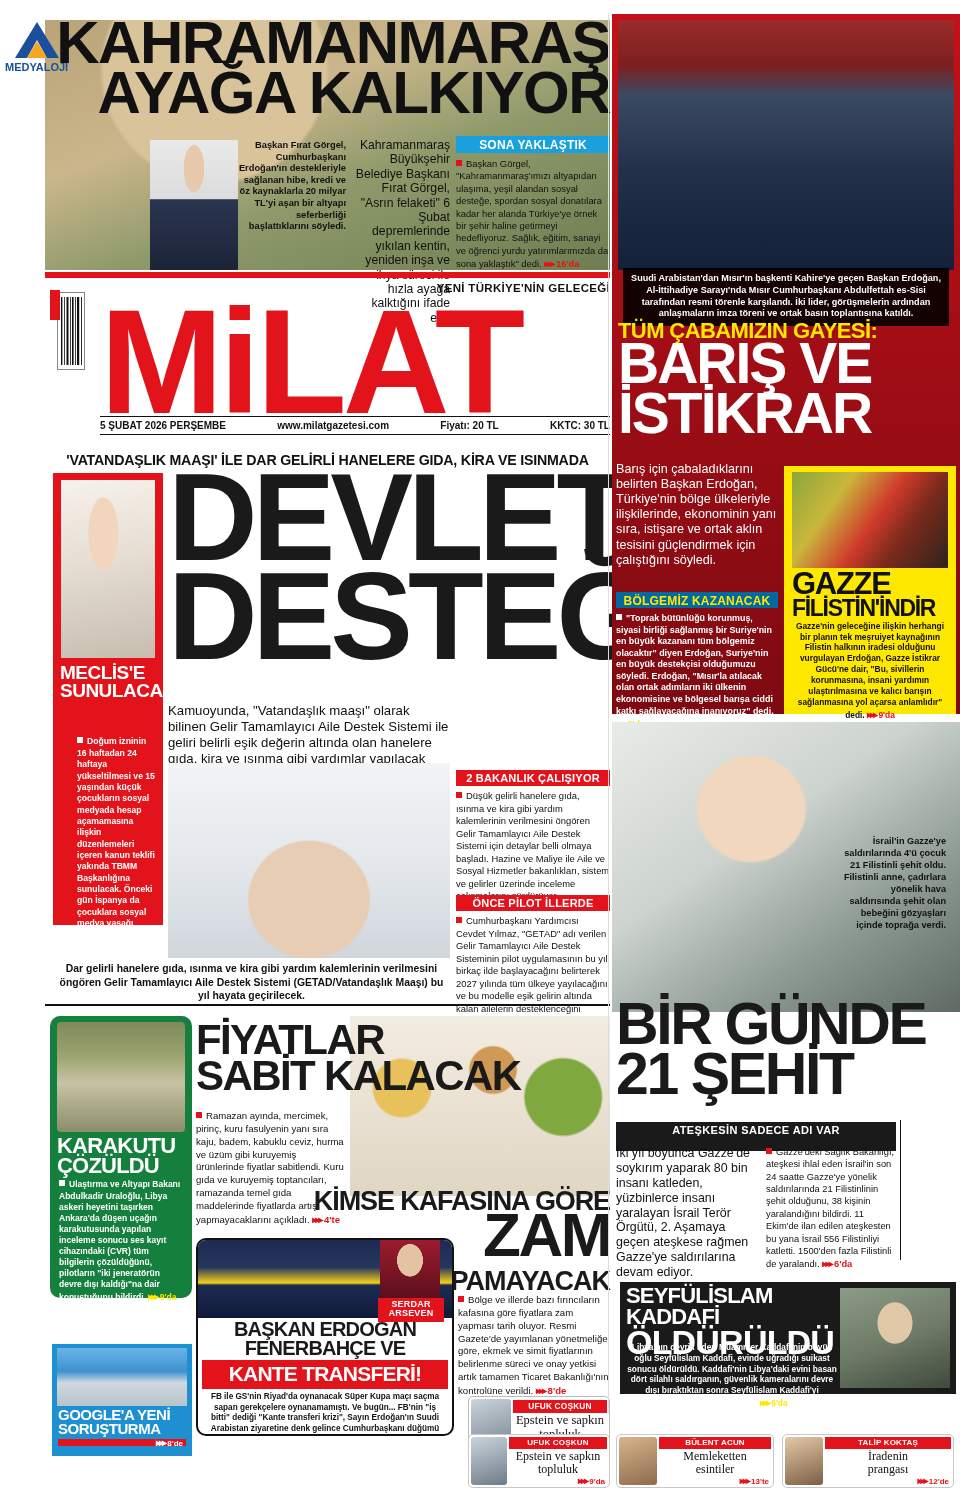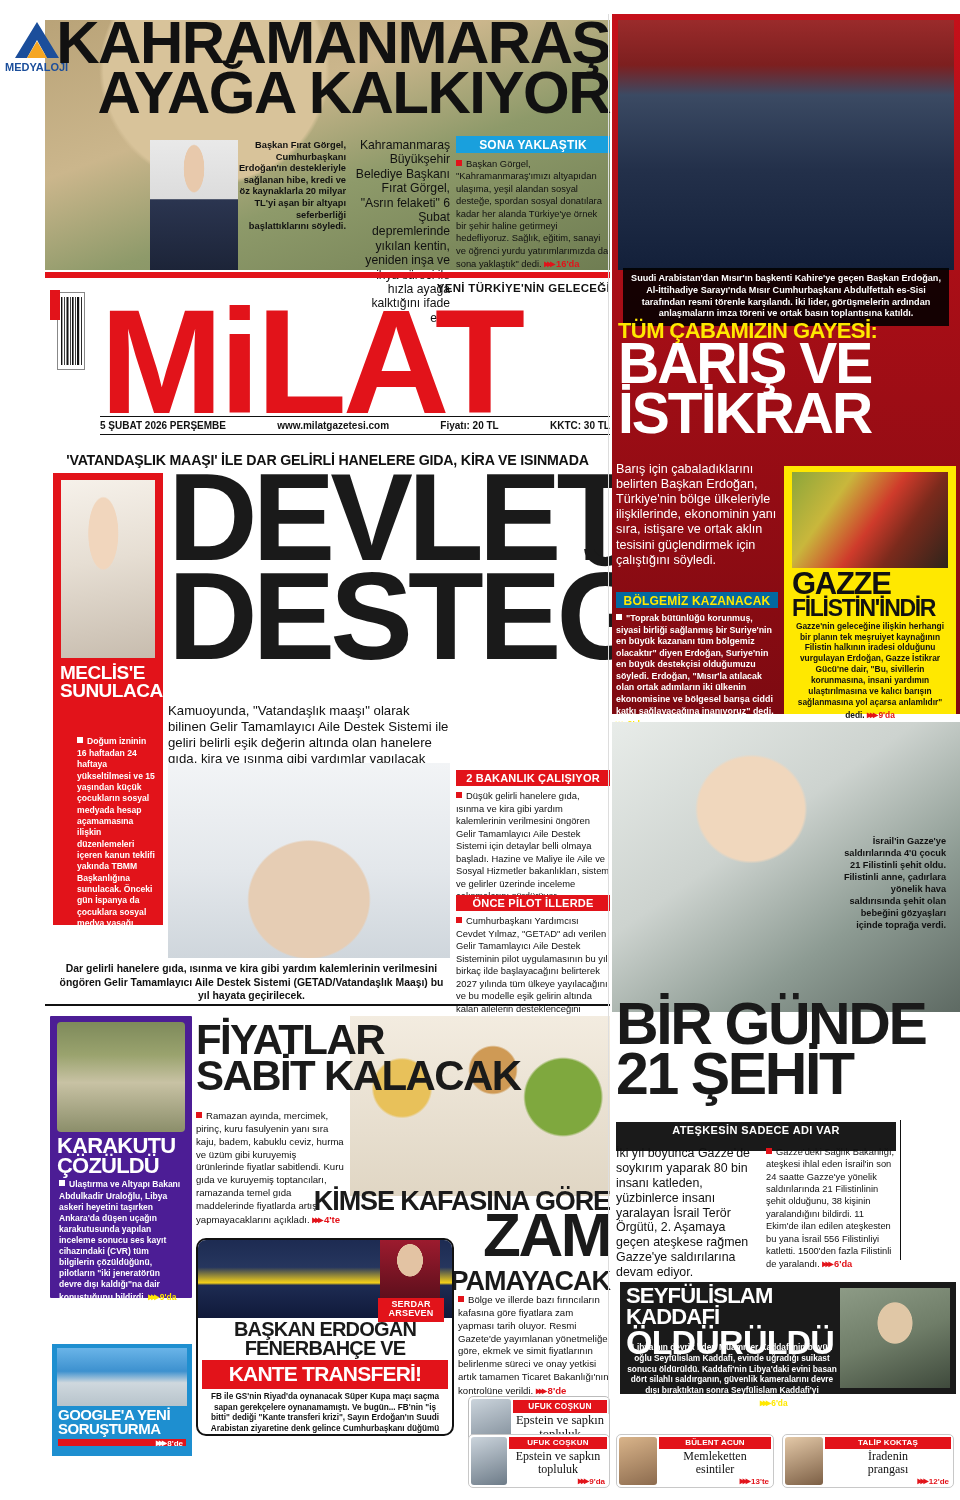--- a/index.html
+++ b/index.html
@@ -256,21 +256,21 @@
   <div class="abs ph ph-kaddafi" style="left:840px; top:1288px; width:110px; height:100px;"></div>
   <div class="abs" style="left:626px; top:1286px; width:214px; font-size:22px; font-weight:bold; color:#fff; line-height:.94; letter-spacing:-.8px;">
     <span class="blk">SEYFÜLİSLAM KADDAFİ</span>
     <span class="blk" style="font-size:34px;">ÖLDÜRÜLDÜ</span>
   </div>
   <div class="abs center" style="left:626px; top:1342px; width:212px; font-size:8.3px; font-weight:bold; color:#fff; line-height:1.3;">
     <span>Libya'nın devrik lideri Muammer Kaddafi'nin büyük oğlu Seyfülislam Kaddafi, evinde uğradığı suikast sonucu öldürüldü. Kaddafi'nin Libya'daki evini basan dört silahlı saldırganın, güvenlik kameralarını devre dışı bıraktıktan sonra Seyfülislam Kaddafi'yi öldürdüğü açıklandı.</span>
     <span style="color:#ffe800;"><span class="arrw">▸▸▸</span> <span>6'da</span></span>
   </div>
 
-  <div class="abs" style="left:50px; top:1016px; width:142px; height:282px; background:#4c1d95; border-radius:1px;">
+  <div class="abs" style="left:50px; top:1016px; width:142px; height:282px; background:#15803d; border-radius:10px;">
     <div class="ph ph-plane" style="margin:6px 7px 0 7px; height:110px; border-radius:4px;"></div>
     <div style="padding:4px 7px 0 7px; color:#fff; font-weight:bold; font-size:22px; line-height:.92; letter-spacing:-.8px;">
       <span class="blk">KARAKUTU</span>
       <span class="blk">ÇÖZÜLDÜ</span>
     </div>
     <div style="padding:3px 9px 0 9px; color:#fff; font-size:8.5px; font-weight:bold; line-height:1.3;">
       <span class="bullet wht"></span><span>Ulaştırma ve Altyapı Bakanı Abdulkadir Uraloğlu, Libya askeri heyetini taşırken Ankara'da düşen uçağın karakutusunda yapılan inceleme sonucu ses kayıt cihazındaki (CVR) tüm bilgilerin çözüldüğünü, pilotların "iki jeneratörün devre dışı kaldığı"na dair konuştuğunu bildirdi.</span>
       <span style="color:#ffe800;"><span class="arrw">▸▸▸</span> <span>9'da</span></span>
     </div>
   </div>

